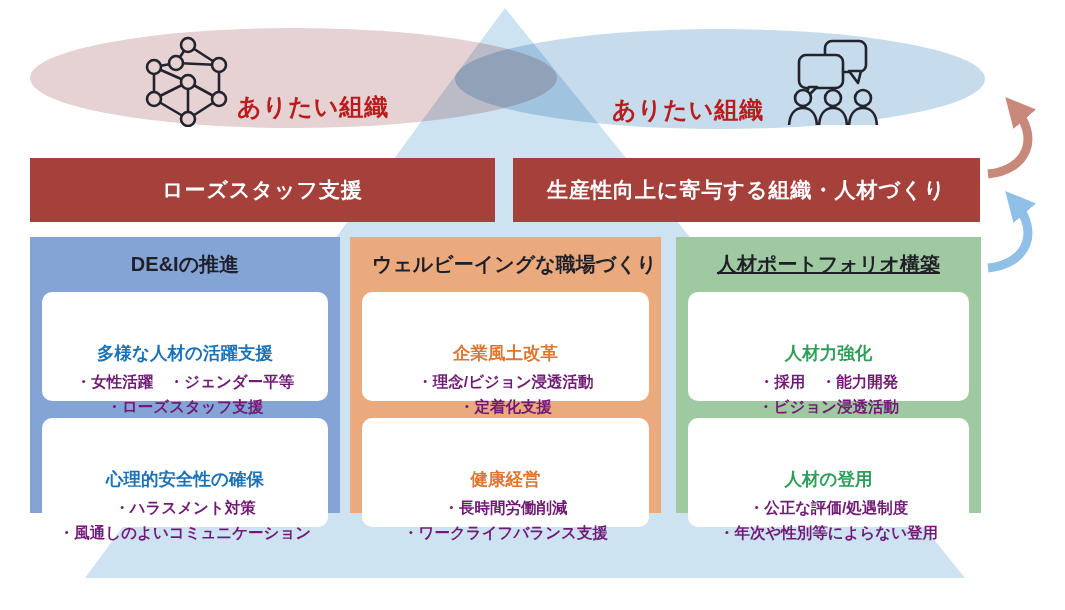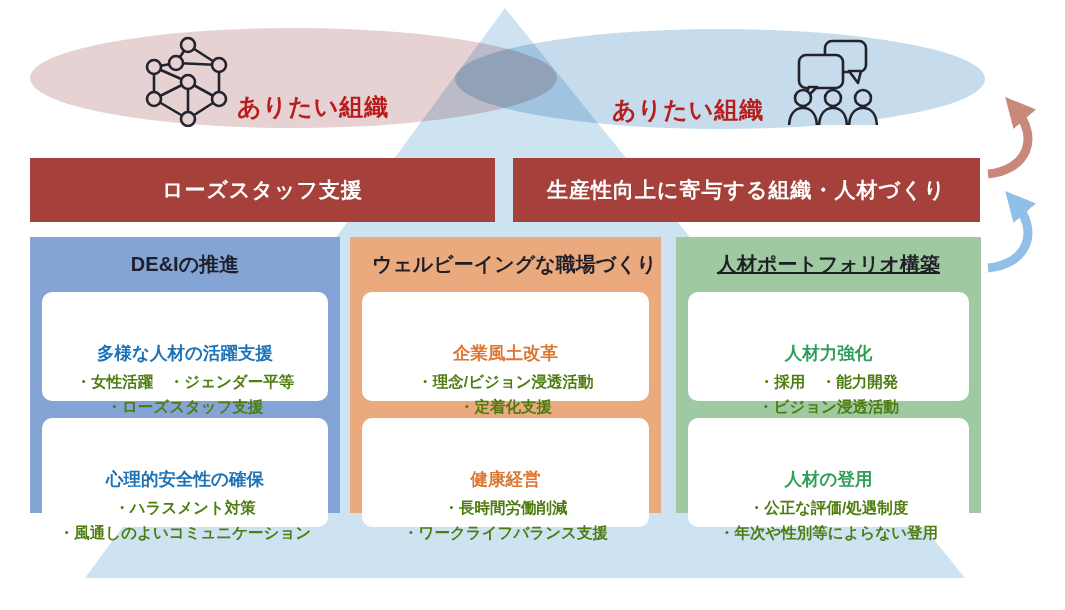--- a/index.html
+++ b/index.html
@@ -58,21 +58,21 @@
     position: absolute; left: 12px; right: 12px; background: #ffffff;
     border-radius: 10px; text-align: center; padding-top: 13px;
   }
   .box-a { top: 55px;  height: 109px; }
   .box-b { top: 181px; height: 109px; }
   .box-title { font-size: 17.5px; font-weight: bold; margin-bottom: 5px; white-space: nowrap; margin-top: 36px; }
   .col-1 .box-title { color: #1A72B8; }
   .col-2 .box-title { color: #DC7630; }
   .col-3 .box-title { color: #2E9E58; }
   .box-item {
-    font-size: 15.5px; font-weight: bold; color: #4d7c0f;
+    font-size: 15.5px; font-weight: bold; color: #701a75;
     line-height: 1.6; white-space: nowrap;
   }
 
   
   .arrow { position: absolute; }
   .arrow-top    { left: 981px; top: 92px;  width: 64px; height: 88px; }
   .arrow-bottom { left: 981px; top: 186px; width: 64px; height: 88px; }
 </style>
 </head>
 <body>

